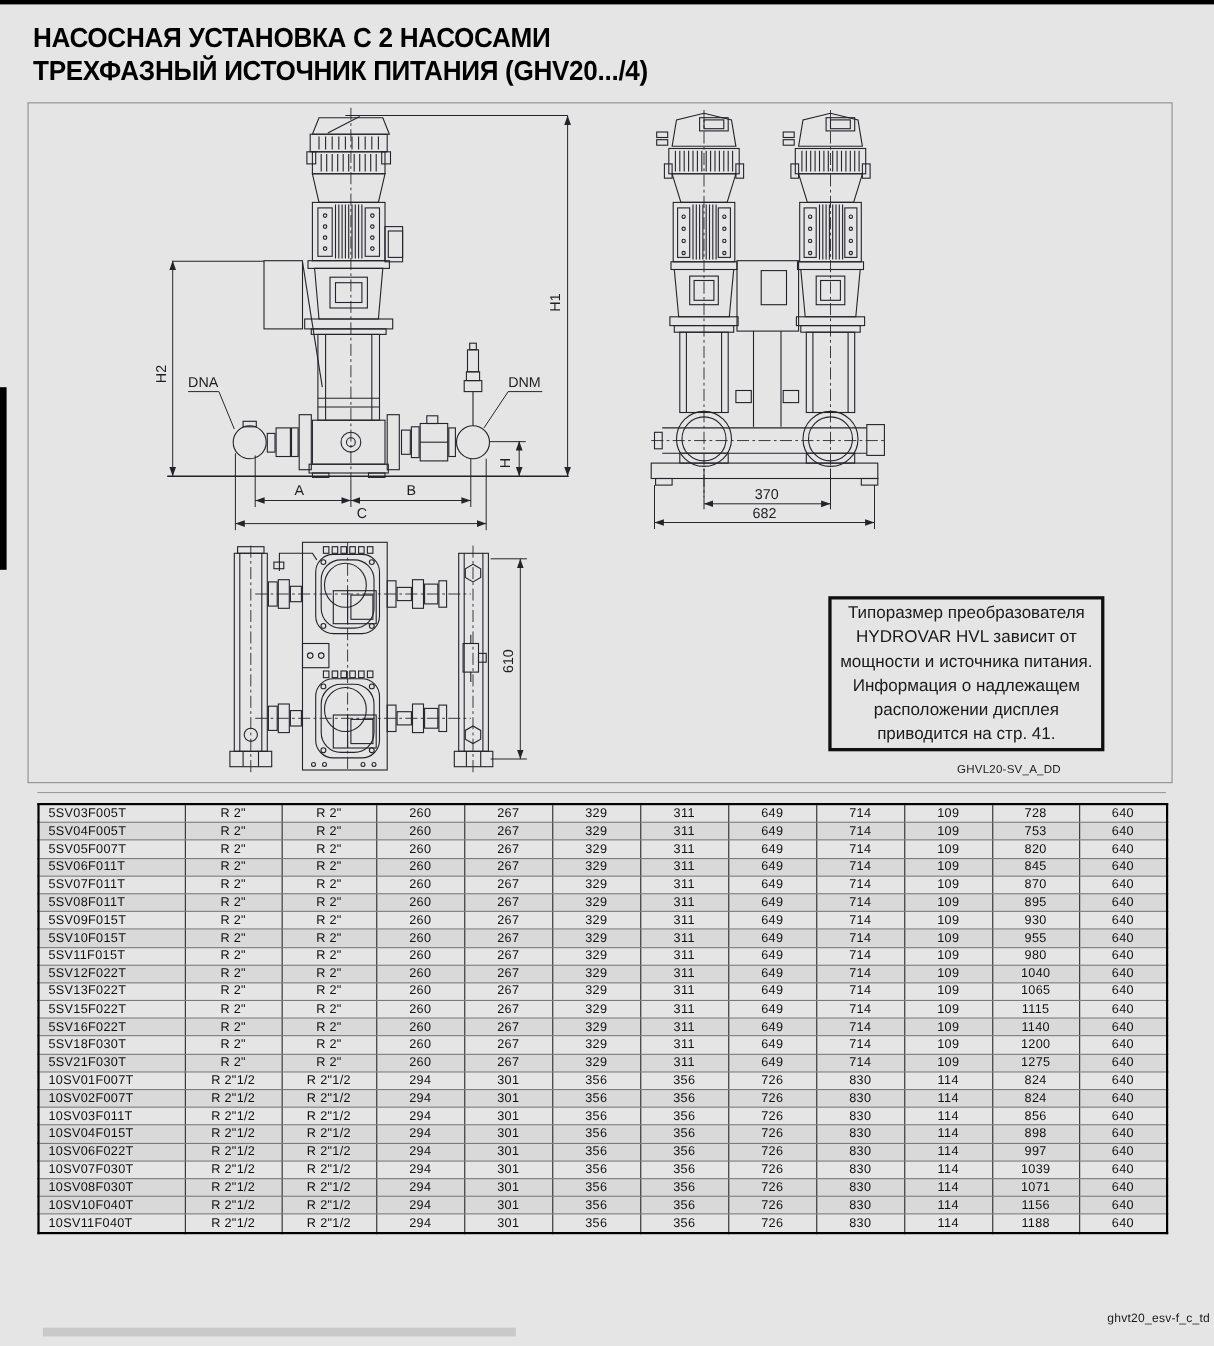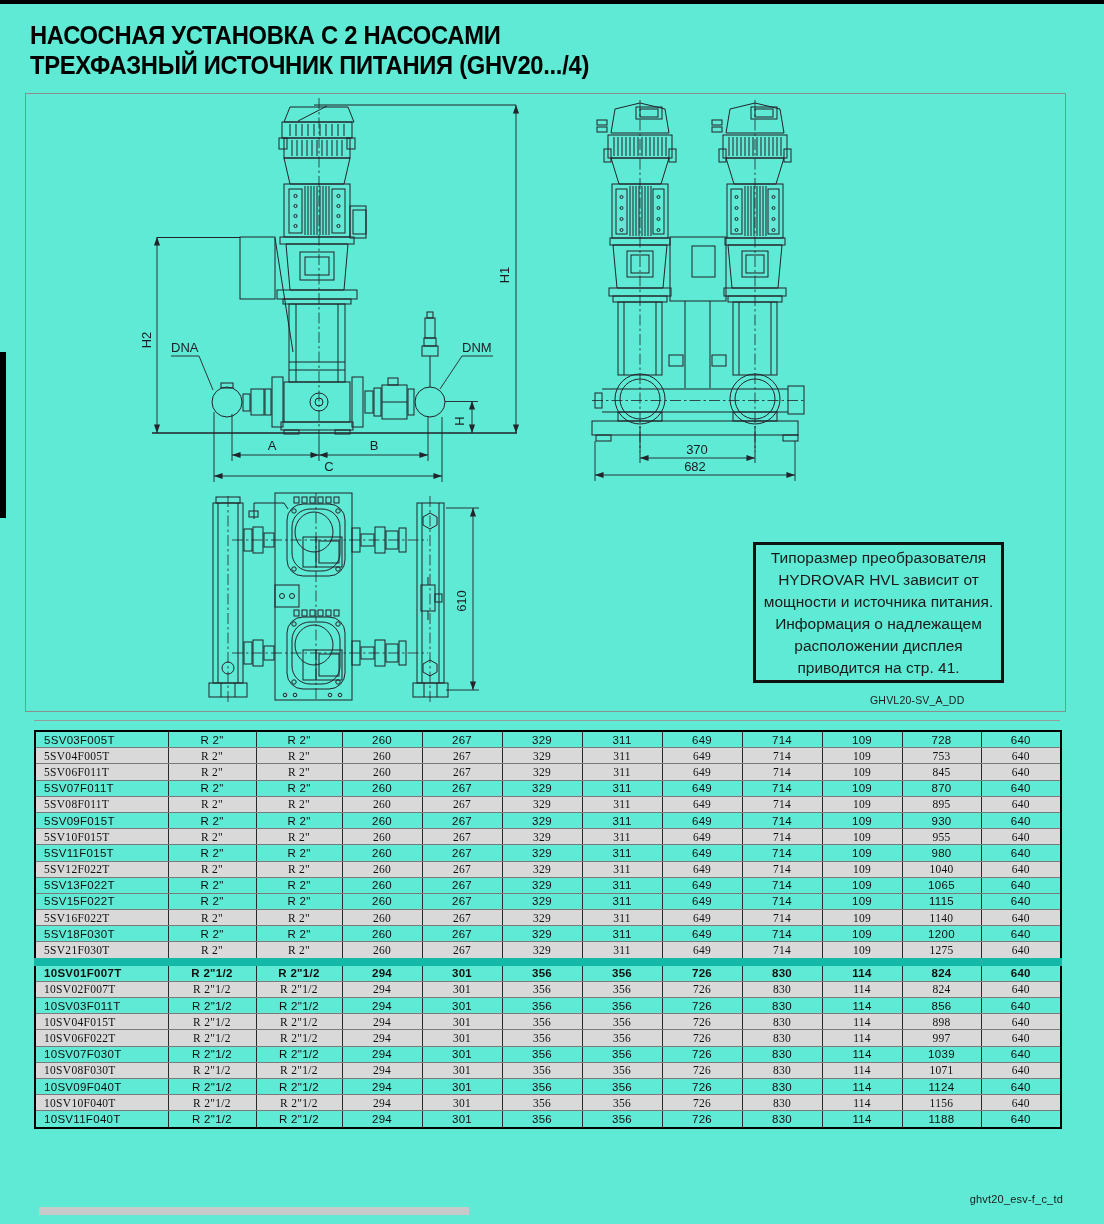--- a/index.html
+++ b/index.html
@@ -1,16 +1,16 @@
 <!DOCTYPE html>
 <html><head>
 <meta charset="utf-8">
 <style>
   html,body{margin:0;padding:0;background:#fff;}
-  #page{position:relative;width:1104px;height:1224px;background:#5eead4;overflow:hidden;
+  #page{position:relative;width:1104px;height:1224px;background:#e5e5e5;overflow:hidden;
         font-family:"Liberation Sans","DejaVu Sans",sans-serif;color:#000;}
   .topbar{position:absolute;left:0;top:0;width:1104px;height:4px;background:#000;}
   .sidetab{position:absolute;left:0;top:352px;width:6px;height:166px;background:#000;}
   .title{position:absolute;left:30px;top:20px;font-weight:bold;font-size:25px;line-height:30px;
          letter-spacing:-0.3px;transform:scaleX(0.95);transform-origin:left top;white-space:nowrap;}
   svg text{font-family:"Liberation Sans","DejaVu Sans",sans-serif;fill:#1d1d24;}
   .dln{stroke:#23232b;fill:none;stroke-width:1;}
   .dln2{stroke:#23232b;fill:none;stroke-width:1.4;}
   .cl{stroke:#23232b;fill:none;stroke-width:0.8;stroke-dasharray:11 3 2.5 3;}
   .thinfr{stroke:#8d8d8d;fill:none;stroke-width:1;}
@@ -21,23 +21,23 @@
            text-align:center;font-size:15.5px;line-height:1.42;color:#1a1a1a;}
   .figcode{position:absolute;left:870px;top:694px;width:186px;text-align:left;font-size:10.5px;
            letter-spacing:0.2px;color:#1a1a1a;}
   .tline{position:absolute;left:34px;top:720px;width:1026px;height:1px;background:#9a9a9a;}
   table.spec{position:absolute;left:34px;top:730px;width:1026px;border-collapse:collapse;
              table-layout:fixed;border:2px solid #000;font-size:11.5px;color:#101010;}
   table.spec td{height:15.2px;padding:0;text-align:center;border-right:1px solid #2a2a2a;
                 border-bottom:1px solid #7a7a7a;overflow:hidden;white-space:nowrap;letter-spacing:0.3px;}
   table.spec td:first-child{text-align:left;padding-left:8px;}
   table.spec td:last-child{border-right:none;}
-  table.spec tr.alt{background:#d9d9d9;font-family:Liberation Serif, serif;}
-  table.spec tr.sec td{border-top:8px solid #14b8a6;font-weight:bold;}
-  .footcode{position:absolute;left:863px;top:1193px;width:200px;text-align:right;font-size:11px;
+  table.spec tr.alt{background:#d9d9d9;}
+  table.spec tr.sec td{border-top:1px solid #14b8a6;}
+  .footcode{position:absolute;left:900px;top:1193px;width:200px;text-align:right;font-size:11px;
             letter-spacing:0.2px;color:#1a1a1a;}
   .graystrip{position:absolute;left:39px;top:1207px;width:430px;height:8px;background:#c9c9c9;}
 </style>
 </head>
 <body>
 
 <div id="page">
 
   <div class="topbar"></div>
   <div class="sidetab"></div>
@@ -419,20 +419,34 @@
           <td>260</td>
           <td>267</td>
           <td>329</td>
           <td>311</td>
           <td>649</td>
           <td>714</td>
           <td>109</td>
           <td>753</td>
           <td>640</td>
         </tr>
+        <tr>
+          <td>5SV05F007T</td>
+          <td>R 2"</td>
+          <td>R 2"</td>
+          <td>260</td>
+          <td>267</td>
+          <td>329</td>
+          <td>311</td>
+          <td>649</td>
+          <td>714</td>
+          <td>109</td>
+          <td>820</td>
+          <td>640</td>
+        </tr>
         <tr class="alt">
           <td>5SV06F011T</td>
           <td>R 2"</td>
           <td>R 2"</td>
           <td>260</td>
           <td>267</td>
           <td>329</td>
           <td>311</td>
           <td>649</td>
           <td>714</td>
@@ -683,34 +697,20 @@
           <td>R 2"1/2</td>
           <td>R 2"1/2</td>
           <td>294</td>
           <td>301</td>
           <td>356</td>
           <td>356</td>
           <td>726</td>
           <td>830</td>
           <td>114</td>
           <td>1071</td>
-          <td>640</td>
-        </tr>
-        <tr>
-          <td>10SV09F040T</td>
-          <td>R 2"1/2</td>
-          <td>R 2"1/2</td>
-          <td>294</td>
-          <td>301</td>
-          <td>356</td>
-          <td>356</td>
-          <td>726</td>
-          <td>830</td>
-          <td>114</td>
-          <td>1124</td>
           <td>640</td>
         </tr>
         <tr class="alt">
           <td>10SV10F040T</td>
           <td>R 2"1/2</td>
           <td>R 2"1/2</td>
           <td>294</td>
           <td>301</td>
           <td>356</td>
           <td>356</td>

